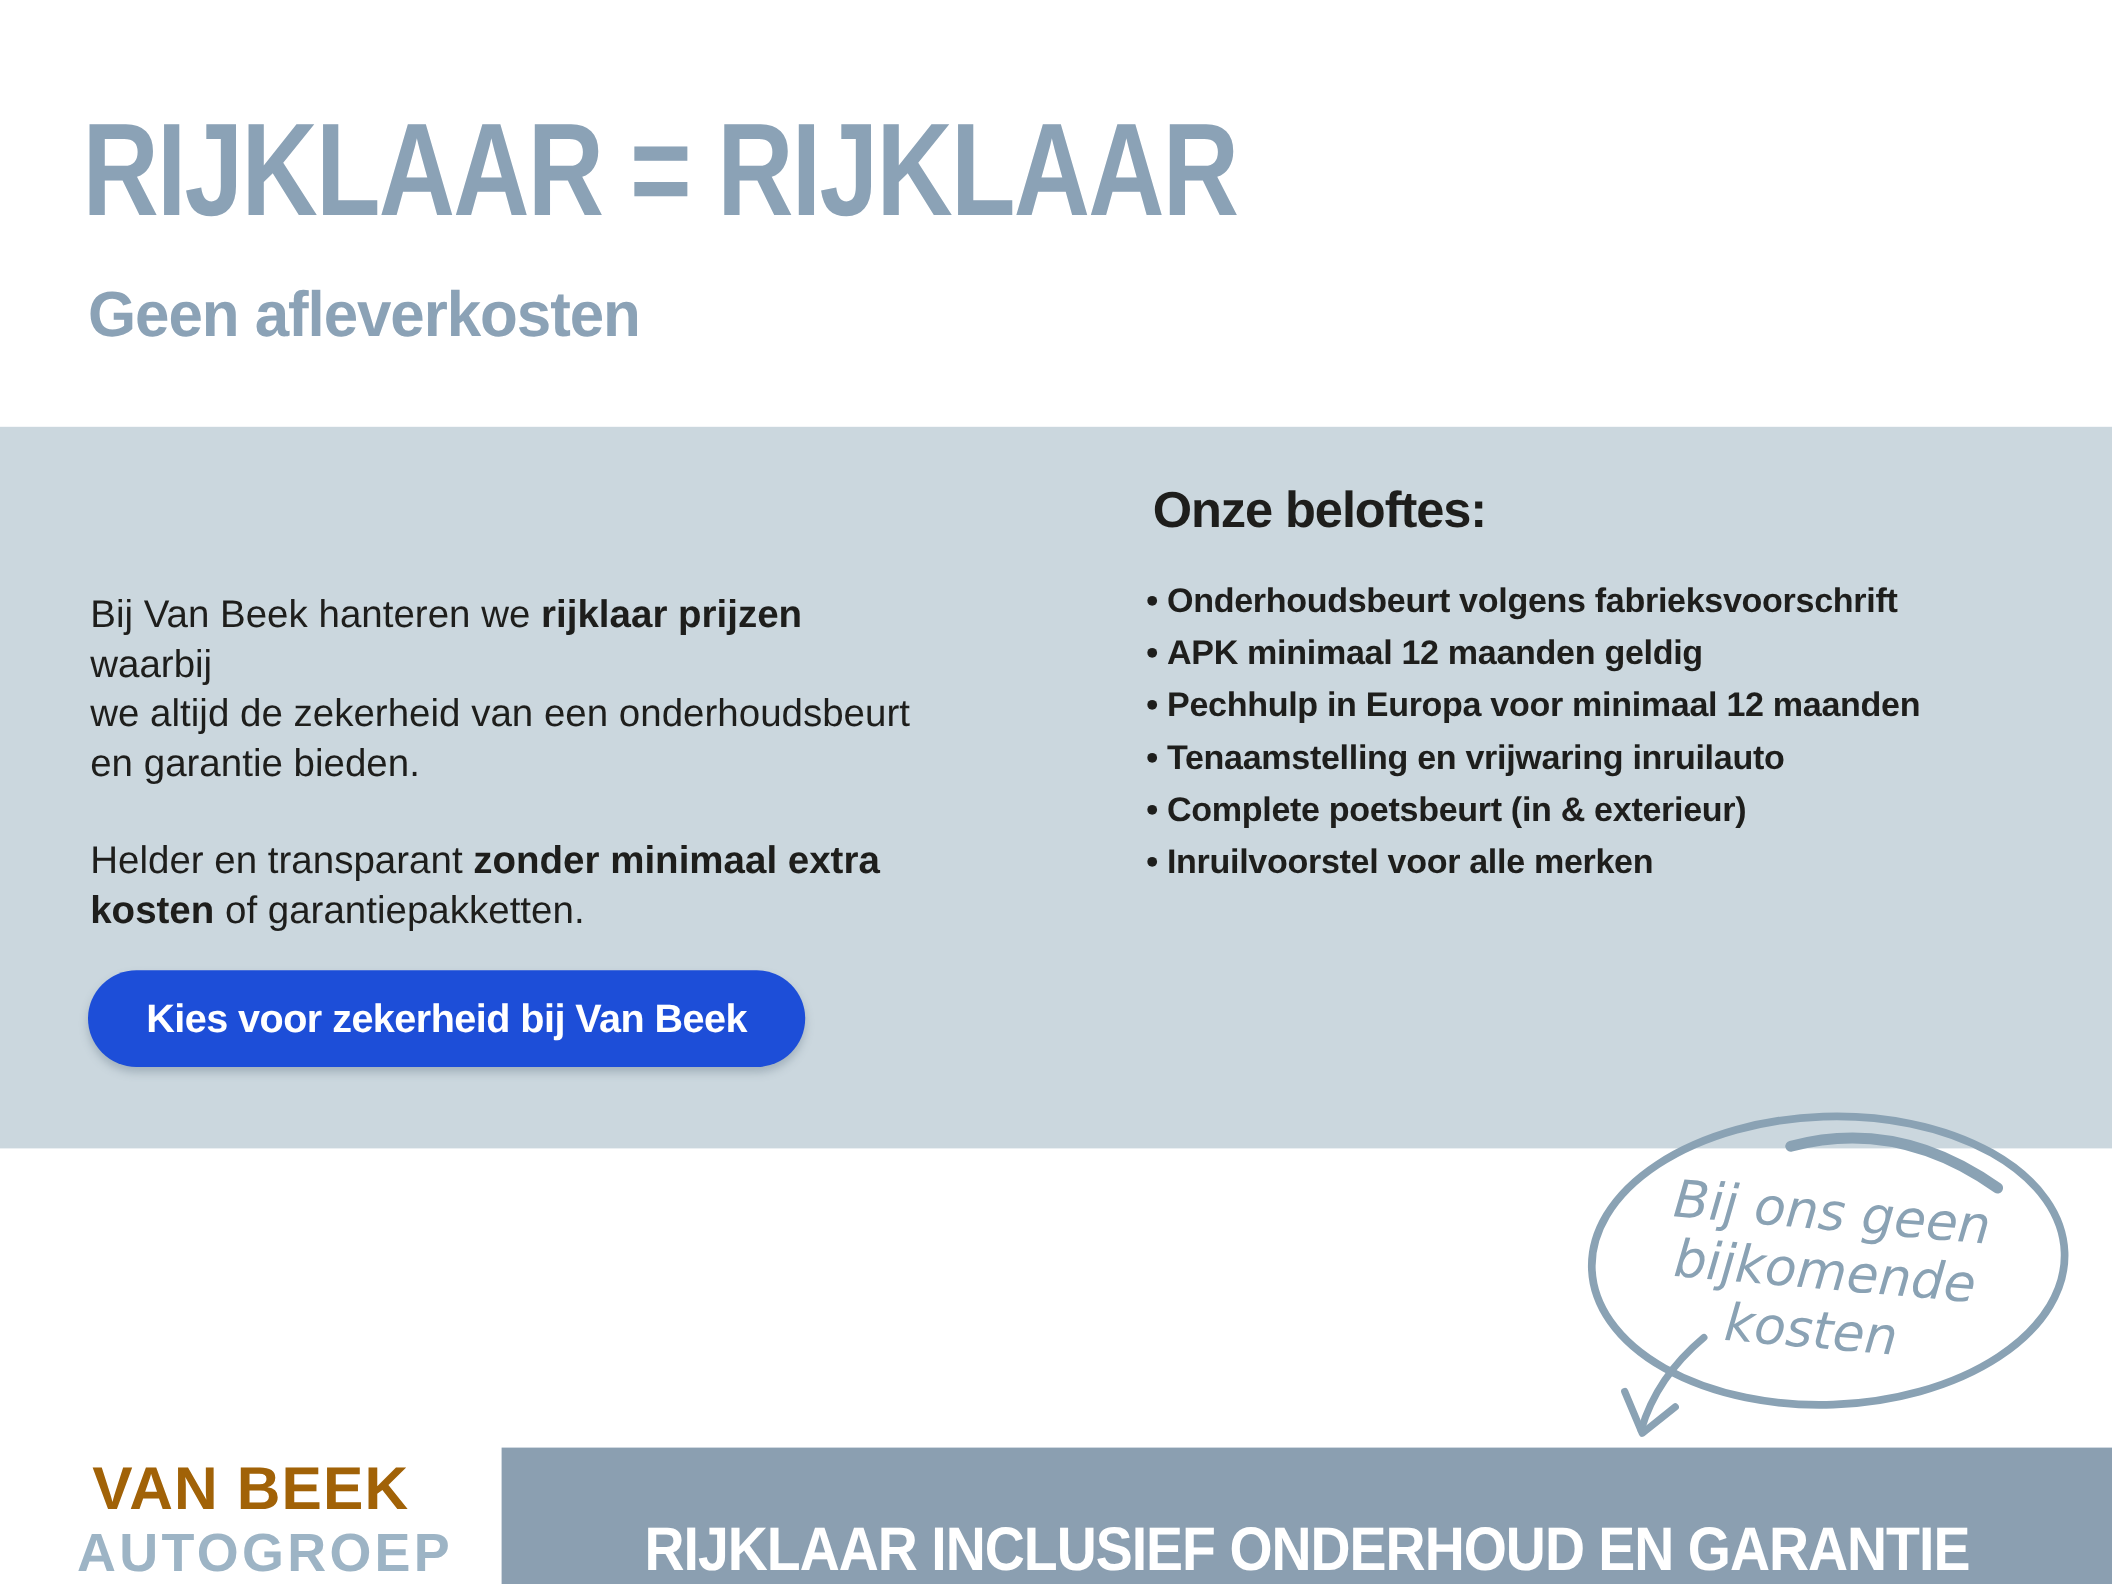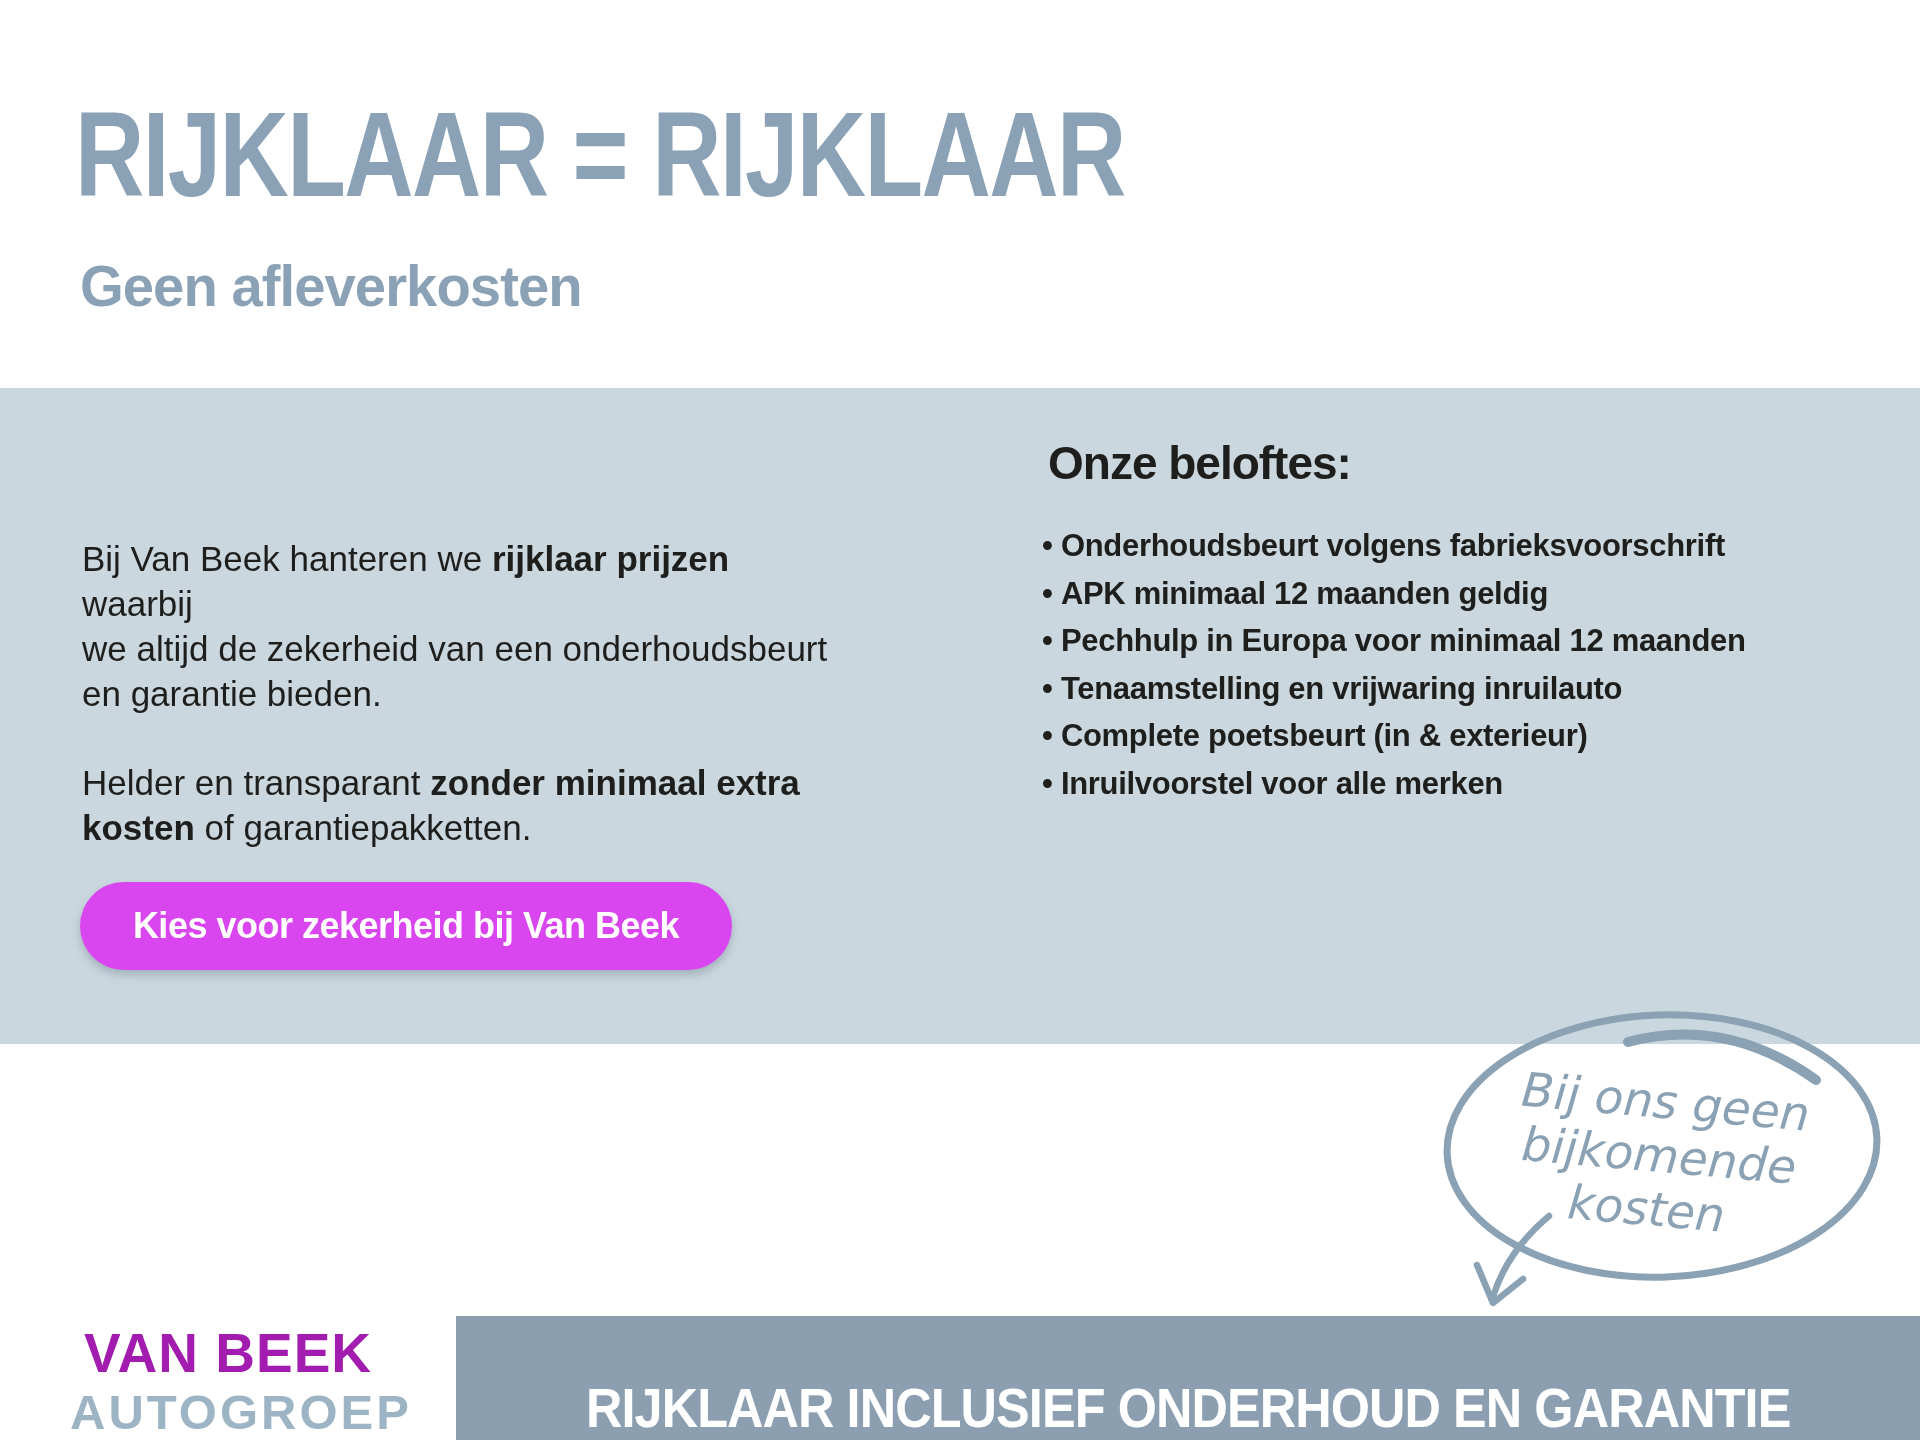--- a/index.html
+++ b/index.html
@@ -29,21 +29,21 @@
     background:#cbd7de;
   }
   .intro{
     position:absolute;left:82px;top:148px;width:760px;
     font-size:35px;line-height:45px;color:#1e1e1c;
   }
   .intro .gap{height:44px;}
   .intro b{font-weight:bold;}
   .cta{
     position:absolute;left:80px;top:494px;width:652px;height:88px;
-    background:#d946ef;border:none;border-radius:46px;
+    background:#1d4ed8;border:none;border-radius:46px;
     color:#ffffff;font-family:inherit;
     font-size:36px;font-weight:bold;letter-spacing:-0.5px;
     display:flex;align-items:center;justify-content:center;
     box-shadow:0 5px 8px rgba(90,110,125,0.35);
     cursor:pointer;white-space:nowrap;
   }
   .promises{
     position:absolute;left:1042px;top:48px;width:840px;
   }
   .promises h3{
@@ -61,21 +61,21 @@
   .bubble-line{
     font-family:"DejaVu Sans","Liberation Sans",sans-serif;
     font-style:italic;font-size:47px;fill:#8aa2b4;
   }
   
   .logo{
     position:absolute;left:70px;top:1326px;width:316px;text-align:center;
     line-height:1;white-space:nowrap;
   }
   .logo .l1{
-    font-size:55px;font-weight:bold;letter-spacing:1px;color:#a21caf;
+    font-size:55px;font-weight:bold;letter-spacing:1px;color:#a16207;
   }
   .logo .l2{
     margin-top:7px;
     font-size:49px;font-weight:bold;letter-spacing:3px;color:#9db4c5;
   }
   .banner{
     position:absolute;left:456px;top:1316px;width:1464px;height:124px;
     background:#8b9fb1;
     display:flex;align-items:flex-end;justify-content:center;
   }

